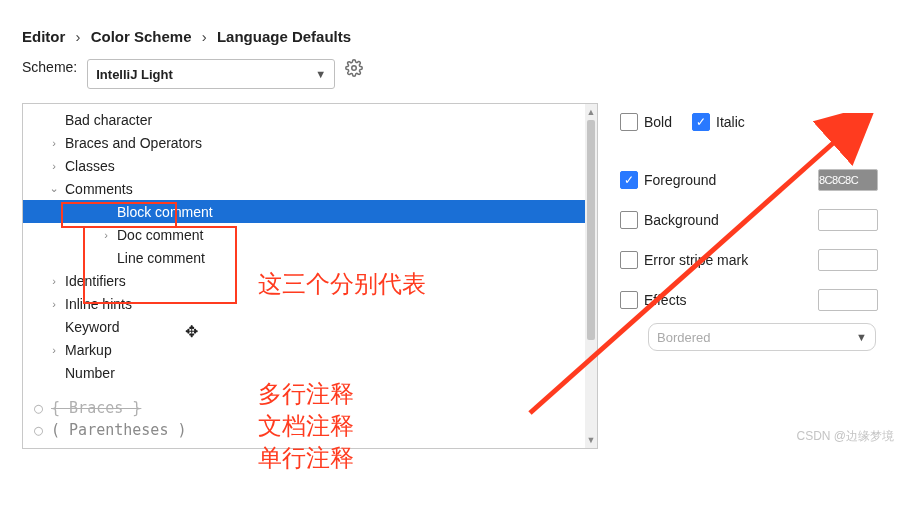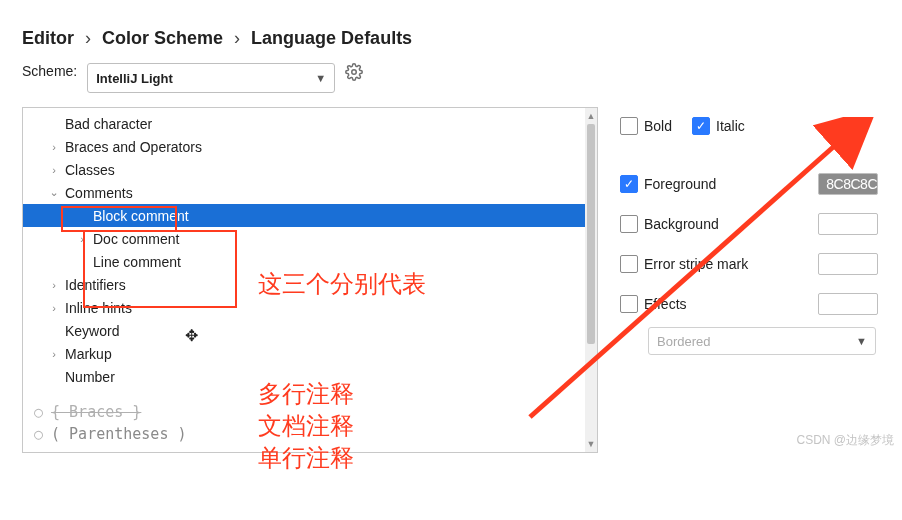--- a/index.html
+++ b/index.html
@@ -1,48 +1,48 @@
 <!DOCTYPE html>
 <html><head>
 <meta charset="utf-8">
 <style>
   html,body{margin:0;padding:0;font-family:"Segoe UI",Arial,sans-serif;font-size:13px;color:#222;background:#fff;width:902px;height:520px;overflow:hidden}
   .page{position:relative;padding:28px 22px 0 22px}
-  .breadcrumb{font-size:18px;margin-bottom:14px}
+  .breadcrumb{font-size:15px;margin-bottom:14px}
   .breadcrumb .seg{font-weight:700}
   .breadcrumb .sep{margin:0 6px;color:#444}
   .scheme-row{display:flex;align-items:flex-start;gap:10px;margin-bottom:14px}
   .scheme-label{font-size:14px}
   .dropdown{border:1px solid #bfbfbf;border-radius:3px;height:28px;width:230px;display:flex;align-items:center;padding:0 8px;justify-content:space-between;background:#fff}
   .dropdown .val{font-weight:700}
   .chev{font-size:11px;color:#555}
   .gear{color:#6f6f6f}
   .content{display:flex;gap:22px}
   .tree-panel{border:1px solid #c8c8c8;height:344px;width:574px;overflow:hidden;position:relative}
   .tree{padding:4px 0}
   .tree-item{display:flex;align-items:center;height:23px;padding-left:24px;font-size:14px;color:#222}
-  .tree-item.child{padding-left:52px}
+  .tree-item.child{padding-left:76px}
   .tree-item.sel{background:#1a6fd6;color:#fff}
   .exp{display:inline-block;width:14px;text-align:center;margin-right:4px;color:#888;font-size:11px}
   .scrollbar{position:absolute;right:0;top:0;bottom:0;width:12px;background:#f0f0f0;display:flex;flex-direction:column;align-items:center;justify-content:space-between;padding:3px 0}
   .scrollbar .arr{font-size:9px;color:#888}
   .scrollbar .thumb{position:absolute;top:16px;width:8px;height:220px;background:#c4c4c4;border-radius:2px}
   .redbox{position:absolute;border:2px solid #ff3b1f;pointer-events:none}
   .rb1{left:38px;top:98px;width:112px;height:22px}
   .rb2{left:60px;top:122px;width:150px;height:74px}
   .ann{position:absolute;color:#ff3b1f;font-size:24px;font-family:"Microsoft YaHei","SimSun",sans-serif}
   .right-panel{flex:1;padding-top:10px;position:relative}
   .check-row{display:flex;align-items:center;gap:6px;margin-bottom:16px;font-size:14px}
   .checkbox{width:16px;height:16px;border:1px solid #8a8a8a;border-radius:2px;display:inline-flex;align-items:center;justify-content:center;background:#fff}
   .checkbox.checked{background:#2979ff;border-color:#2979ff;color:#fff;font-size:12px;line-height:1}
   .top-checks{display:flex;gap:20px;margin-bottom:22px}
   .prop-row{display:flex;align-items:center;justify-content:space-between;margin-bottom:18px;padding-right:2px}
   .swatch{width:58px;height:20px;border:1px solid #bfbfbf;border-radius:2px}
-  .swatch.grey{background:#8c8c8c;color:#fff;font-size:14px;text-align:right;line-height:20px;letter-spacing:-0.5px}
-  .eff-dd{border:1px solid #d0d0d0;border-radius:3px;height:26px;width:210px;margin-left:28px;margin-top:-6px;display:flex;align-items:center;padding:0 8px;justify-content:space-between;color:#aaa}
+  .swatch.grey{background:#8c8c8c;color:#fff;font-size:11px;text-align:left;line-height:20px;letter-spacing:-0.5px}
+  .eff-dd{border:1px solid #d0d0d0;border-radius:9px;height:26px;width:210px;margin-left:28px;margin-top:-6px;display:flex;align-items:center;padding:0 8px;justify-content:space-between;color:#aaa}
   .arrow{position:absolute;pointer-events:none}
   .watermark{position:absolute;right:8px;bottom:4px;color:#c4c4c4;font-size:12px}
   .footer-items{position:absolute;left:34px;bottom:8px;color:#8a8a8a;font-family:Consolas,monospace;font-size:15px}
   .footer-items div{line-height:22px}
   .bullet{color:#b7b7b7;margin-right:8px}
   .cursor{position:absolute;left:162px;top:218px;font-size:16px;pointer-events:none}
 </style>
 </head>
 <body>
 

